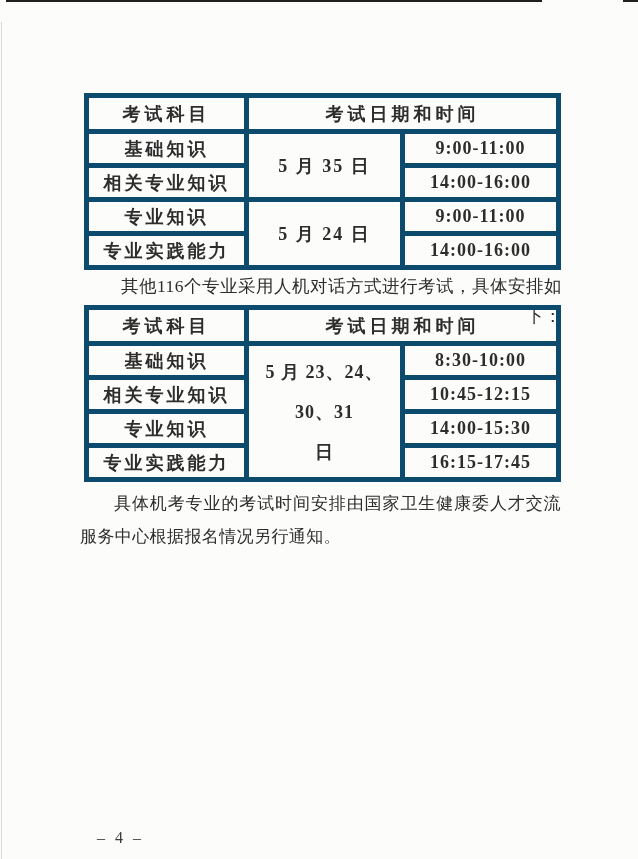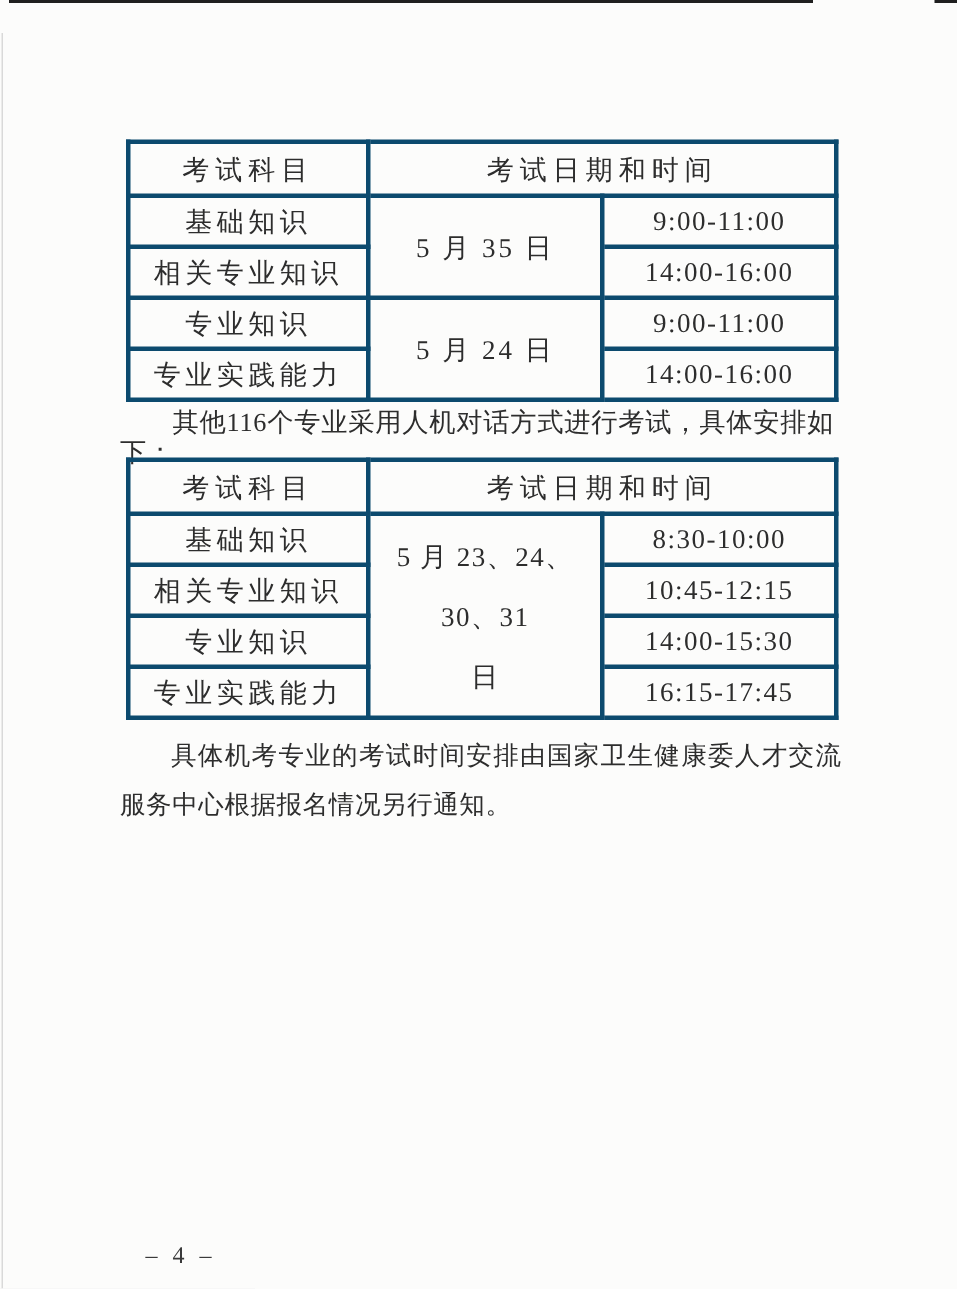--- a/index.html
+++ b/index.html
@@ -23,42 +23,43 @@
 
   
   table.exam-table {
     position: absolute;
     left: 84px;
     width: 472px;
     border-collapse: collapse;
     table-layout: fixed;
   }
   table.exam-table th, table.exam-table td {
-    border: 3px solid #0c4a6e;
+    border: 5px solid #0c4a6e;
     text-align: center;
     vertical-align: middle;
     font-size: 18px;
-    font-weight: normal;
+    font-weight: bold;
     color: #2d2d2d;
     padding: 0;
   }
   table.exam-table th { height: 36px; letter-spacing: 4px; }
   table.exam-table td { height: 34px; }
   td.subject-cell { letter-spacing: 3px; }
   td.date-cell { letter-spacing: 2px; }
   td.time-cell { letter-spacing: 1px; }
   td.date-cell-multiline { white-space: pre-line; line-height: 40px; letter-spacing: 1px; margin-left: 42px; }
 
   .note-line {
     position: absolute;
     left: 80px; top: 271px; width: 482px;
     font-size: 17.5px;
     letter-spacing: 0.5px;
     text-indent: 2em;
-    line-height: 20px;
+    line-height: 30px;
+    text-align: right;
   }
   .text-block {
     position: absolute;
     left: 80px; top: 487px; width: 481px;
     font-size: 17px;
     line-height: 33px;
     letter-spacing: 0.4px;
     text-align: justify;
   }
   .text-block p { margin: 0; text-indent: 2em; }

